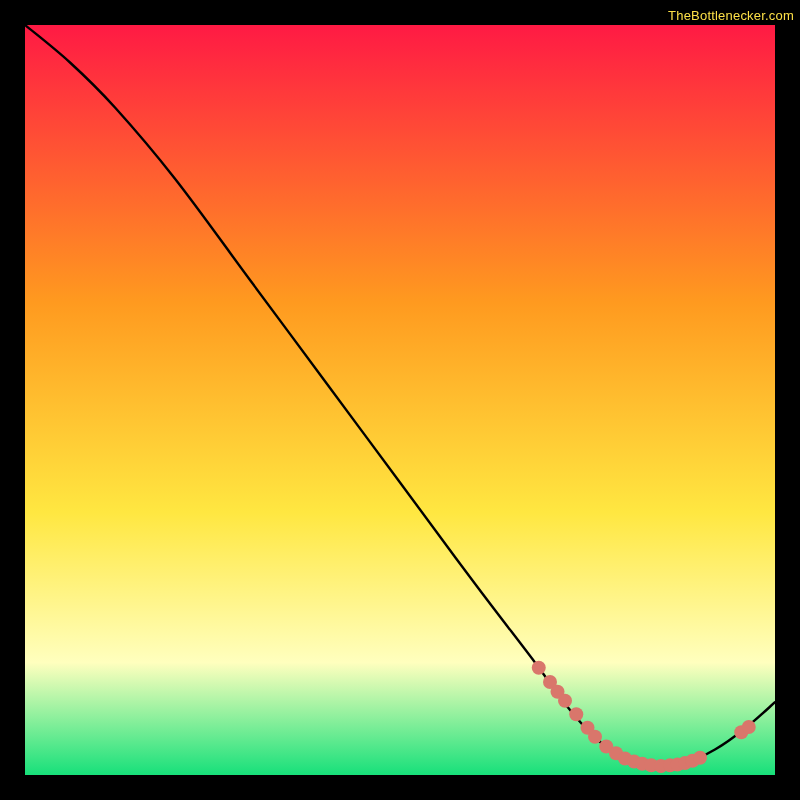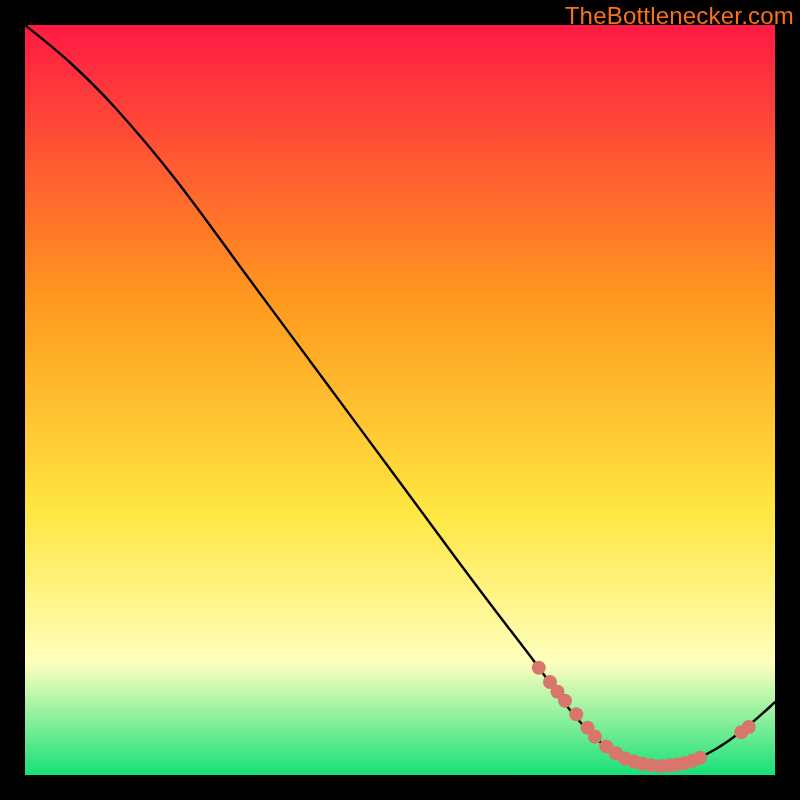--- a/index.html
+++ b/index.html
@@ -1,22 +1,22 @@
 <!DOCTYPE html>
 <html><head>
 <meta charset="utf-8">
 <style>
   * { margin: 0; padding: 0; box-sizing: border-box; }
   html, body { width: 800px; height: 800px; background: #000; font-family: Arial, Helvetica, sans-serif; overflow: hidden; }
   .stage { position: relative; width: 800px; height: 800px; }
   .attribution {
     position: absolute;
-    top: 2px; right: 6px;
-    color: #f97316;
-    font-size: 24px;
+    top: 8px; right: 6px;
+    color: #fde047;
+    font-size: 13px;
     letter-spacing: .2px;
     font-weight: 400;
   }
   .plot-wrap {
     position: absolute;
     left: 25px;
     top: 25px;
     width: 750px;
     height: 750px;
   }

